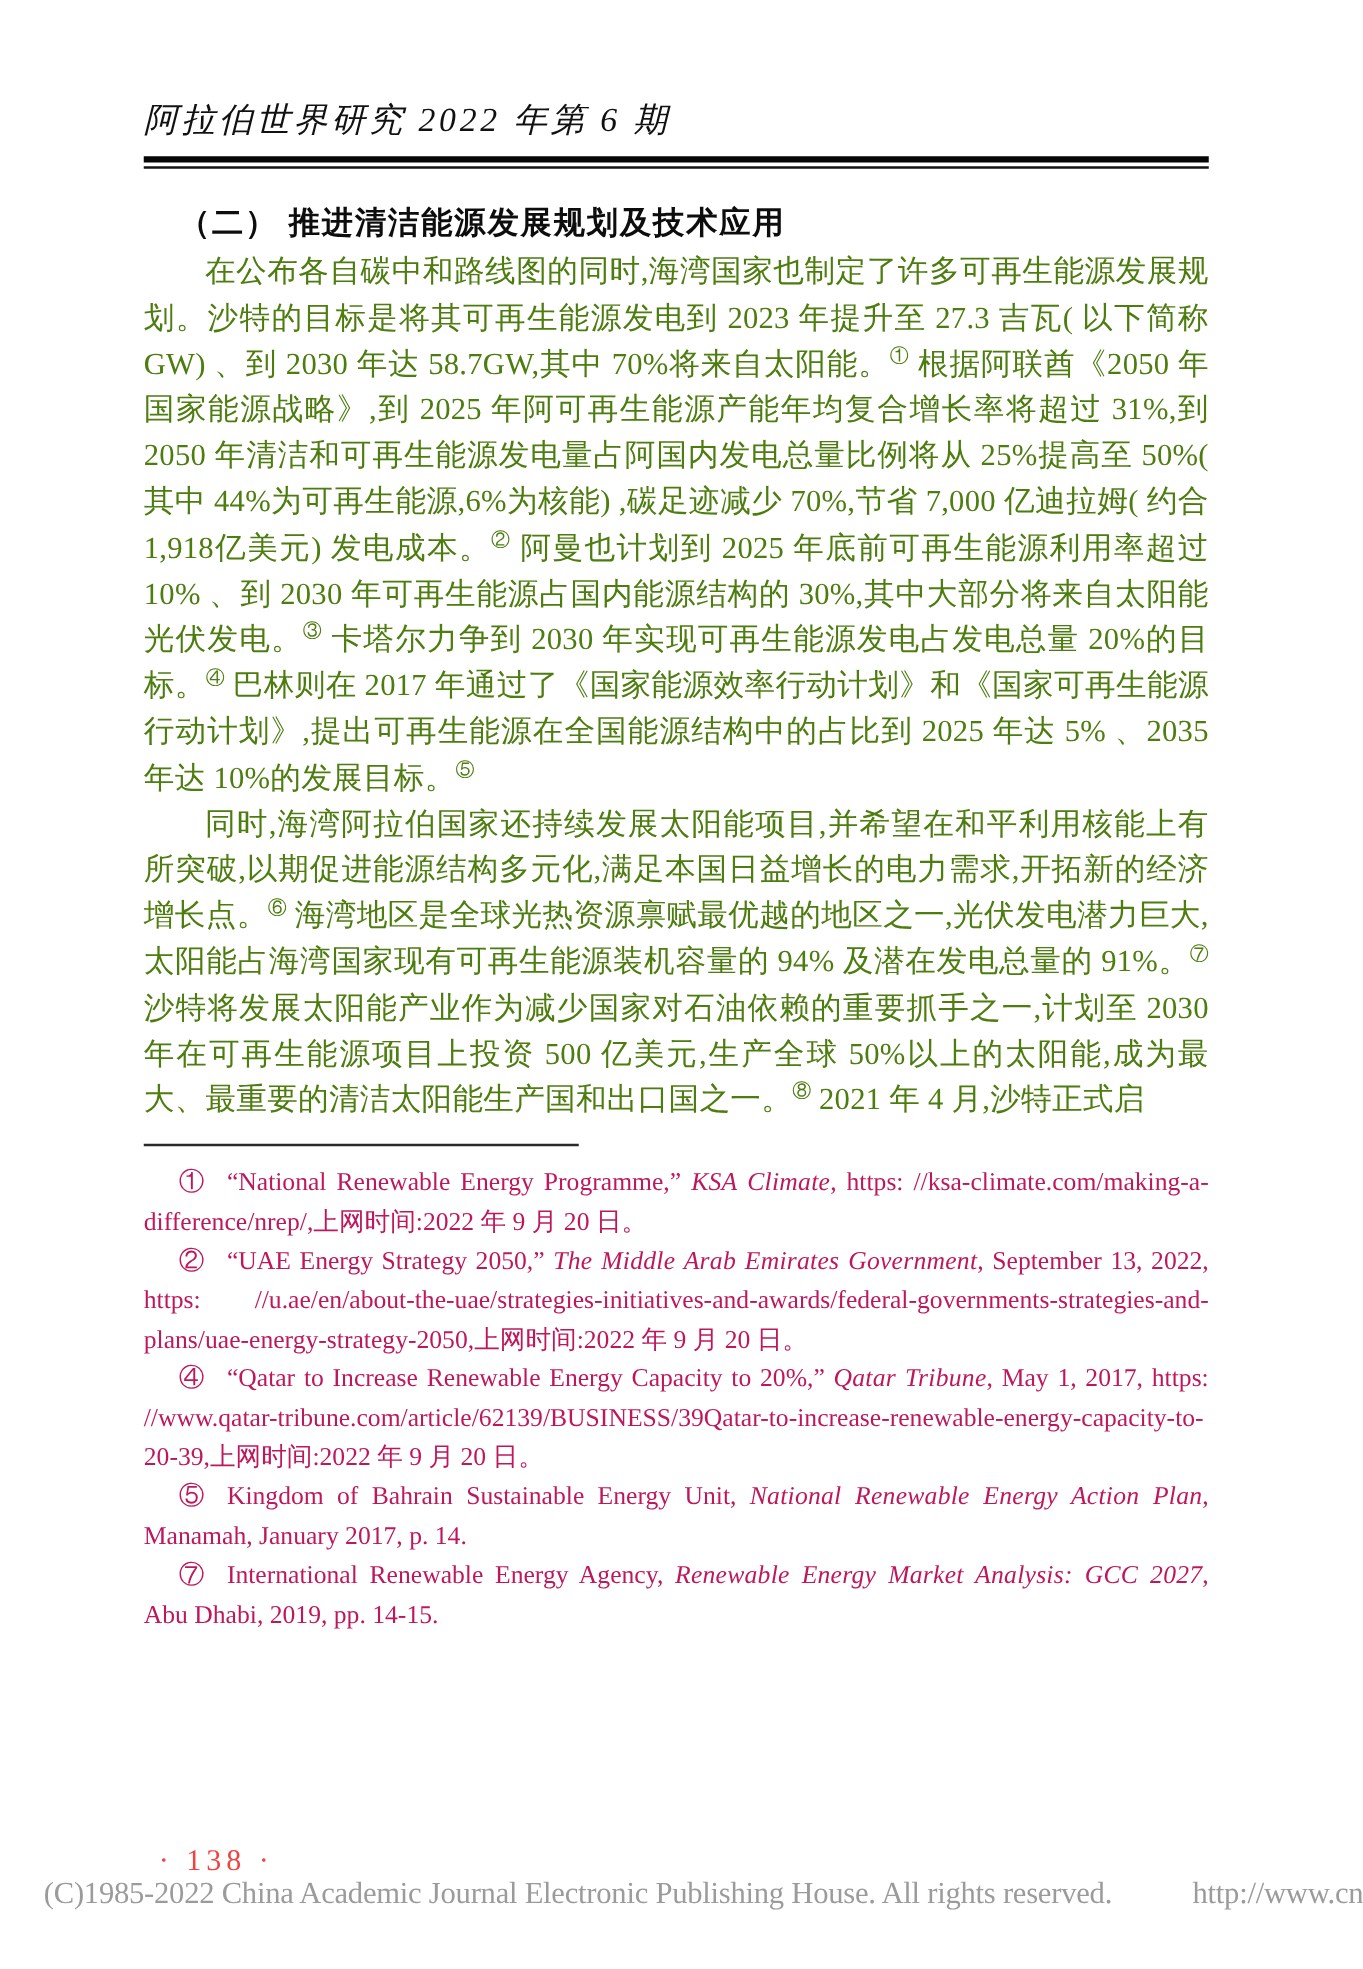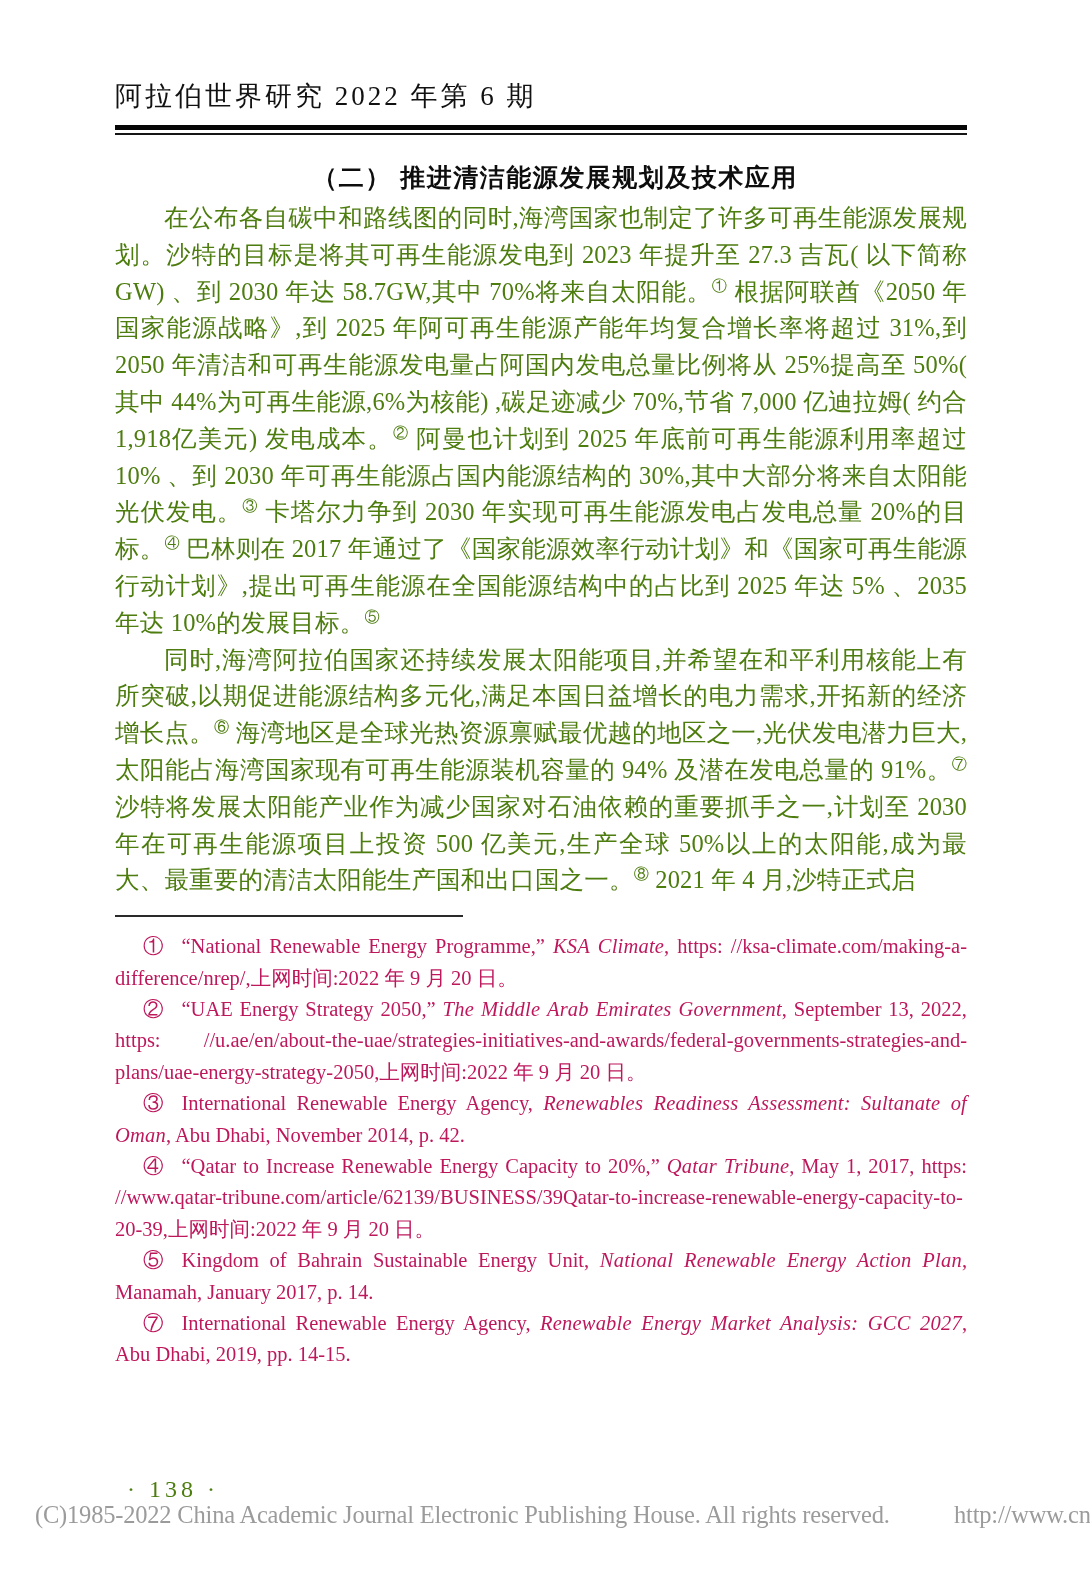--- a/index.html
+++ b/index.html
@@ -18,40 +18,40 @@
   }
   .page {
     position: absolute;
     inset: 0;
     padding: 78px 123px 0 115px;
     box-sizing: border-box;
   }
   
   .journal-title {
     font-size: 27px;
+    font-style: italic;
     letter-spacing: 3px;
     color: #111;
     white-space: nowrap;
   }
   .header-rule {
     margin-top: 11px;
     height: 3px;                 
     border-top: 5px solid #060606;
     border-bottom: 2px solid #151515;
   }
   
   .section-heading {
     margin: 26px 0 6px 0;
     font-family: "Liberation Sans", sans-serif;
     font-weight: 700;
     font-size: 25px;
     letter-spacing: 1.5px;
     text-indent: 28px;
     color: #0d0d0d;
-    text-align: center;
   }
   .body-para {
     margin: 0;
     font-size: 24.5px;
     line-height: 36.8px;
     text-align: justify;
     text-indent: 2em;
     letter-spacing: 0.2px;
     color: #4d7c0f;
   }
@@ -84,21 +84,21 @@
     margin-right: 18px;
     text-indent: 0;
   }
   
   .page-number {
     position: absolute;
     left: 127px;
     top: 1476px;
     font-size: 24px;
     letter-spacing: 4px;
-    color: #4d7c0f;
+    color: #ef4444;
   }
   .cnki-footer {
     position: absolute;
     left: 35px;
     top: 1501px;
     width: 1103px;               
     display: flex;
     justify-content: space-between;
     align-items: baseline;
     font-size: 24.5px;
@@ -121,21 +121,20 @@
     <h2 class="section-heading">（二） 推进清洁能源发展规划及技术应用</h2>
     <p class="body-para">在公布各自碳中和路线图的同时,海湾国家也制定了许多可再生能源发展规划。沙特的目标是将其可再生能源发电到 2023 年提升至 27.3 吉瓦( 以下简称 GW) 、到 2030 年达 58.7GW,其中 70%将来自太阳能。<sup class="fnref">①</sup> 根据阿联酋《2050 年国家能源战略》,到 2025 年阿可再生能源产能年均复合增长率将超过 31%,到 2050 年清洁和可再生能源发电量占阿国内发电总量比例将从 25%提高至 50%( 其中 44%为可再生能源,6%为核能) ,碳足迹减少 70%,节省 7,000 亿迪拉姆( 约合 1,918亿美元) 发电成本。<sup class="fnref">②</sup> 阿曼也计划到 2025 年底前可再生能源利用率超过 10% 、到 2030 年可再生能源占国内能源结构的 30%,其中大部分将来自太阳能光伏发电。<sup class="fnref">③</sup> 卡塔尔力争到 2030 年实现可再生能源发电占发电总量 20%的目标。<sup class="fnref">④</sup> 巴林则在 2017 年通过了《国家能源效率行动计划》和《国家可再生能源行动计划》,提出可再生能源在全国能源结构中的占比到 2025 年达 5% 、2035 年达 10%的发展目标。<sup class="fnref">⑤</sup></p>
     <p class="body-para">同时,海湾阿拉伯国家还持续发展太阳能项目,并希望在和平利用核能上有所突破,以期促进能源结构多元化,满足本国日益增长的电力需求,开拓新的经济增长点。<sup class="fnref">⑥</sup> 海湾地区是全球光热资源禀赋最优越的地区之一,光伏发电潜力巨大,太阳能占海湾国家现有可再生能源装机容量的 94% 及潜在发电总量的 91%。<sup class="fnref">⑦</sup> 沙特将发展太阳能产业作为减少国家对石油依赖的重要抓手之一,计划至 2030 年在可再生能源项目上投资 500 亿美元,生产全球 50%以上的太阳能,成为最大、最重要的清洁太阳能生产国和出口国之一。<sup class="fnref">⑧</sup> 2021 年 4 月,沙特正式启</p>
   </main>
 
   <section class="footnotes">
     <div class="fn-rule"></div>
     <div>
         <div class="footnote"><span class="fn-marker">①</span>“National Renewable Energy Programme,” <i>KSA Climate</i>, https: //ksa-climate.com/making-a-difference/nrep/,上网时间:2022 年 9 月 20 日。</div>
         <div class="footnote"><span class="fn-marker">②</span>“UAE Energy Strategy 2050,” <i>The Middle Arab Emirates Government</i>, September 13, 2022, https: //u.ae/en/about-the-uae/strategies-initiatives-and-awards/federal-governments-strategies-and-plans/uae-energy-strategy-2050,上网时间:2022 年 9 月 20 日。</div>
-        <div class="footnote"><span class="fn-marker">③</span>International Renewable Energy Agency, <i>Renewables Readiness Assessment: Sultanate of Oman</i>, Abu Dhabi, November 2014, p. 42.</div>
         <div class="footnote"><span class="fn-marker">④</span>“Qatar to Increase Renewable Energy Capacity to 20%,” <i>Qatar Tribune</i>, May 1, 2017, https: //www.qatar-tribune.com/article/62139/BUSINESS/39Qatar-to-increase-renewable-energy-capacity-to-20-39,上网时间:2022 年 9 月 20 日。</div>
         <div class="footnote"><span class="fn-marker">⑤</span>Kingdom of Bahrain Sustainable Energy Unit, <i>National Renewable Energy Action Plan</i>, Manamah, January 2017, p. 14.</div>
         <div class="footnote"><span class="fn-marker">⑦</span>International Renewable Energy Agency, <i>Renewable Energy Market Analysis: GCC 2027</i>, Abu Dhabi, 2019, pp. 14-15.</div>
       </div>
   </section>
 
   <div class="page-number">· 138 ·</div>
 
   <footer class="cnki-footer">
     <span>(C)1985-2022 China Academic Journal Electronic Publishing House. All rights reserved.</span>

